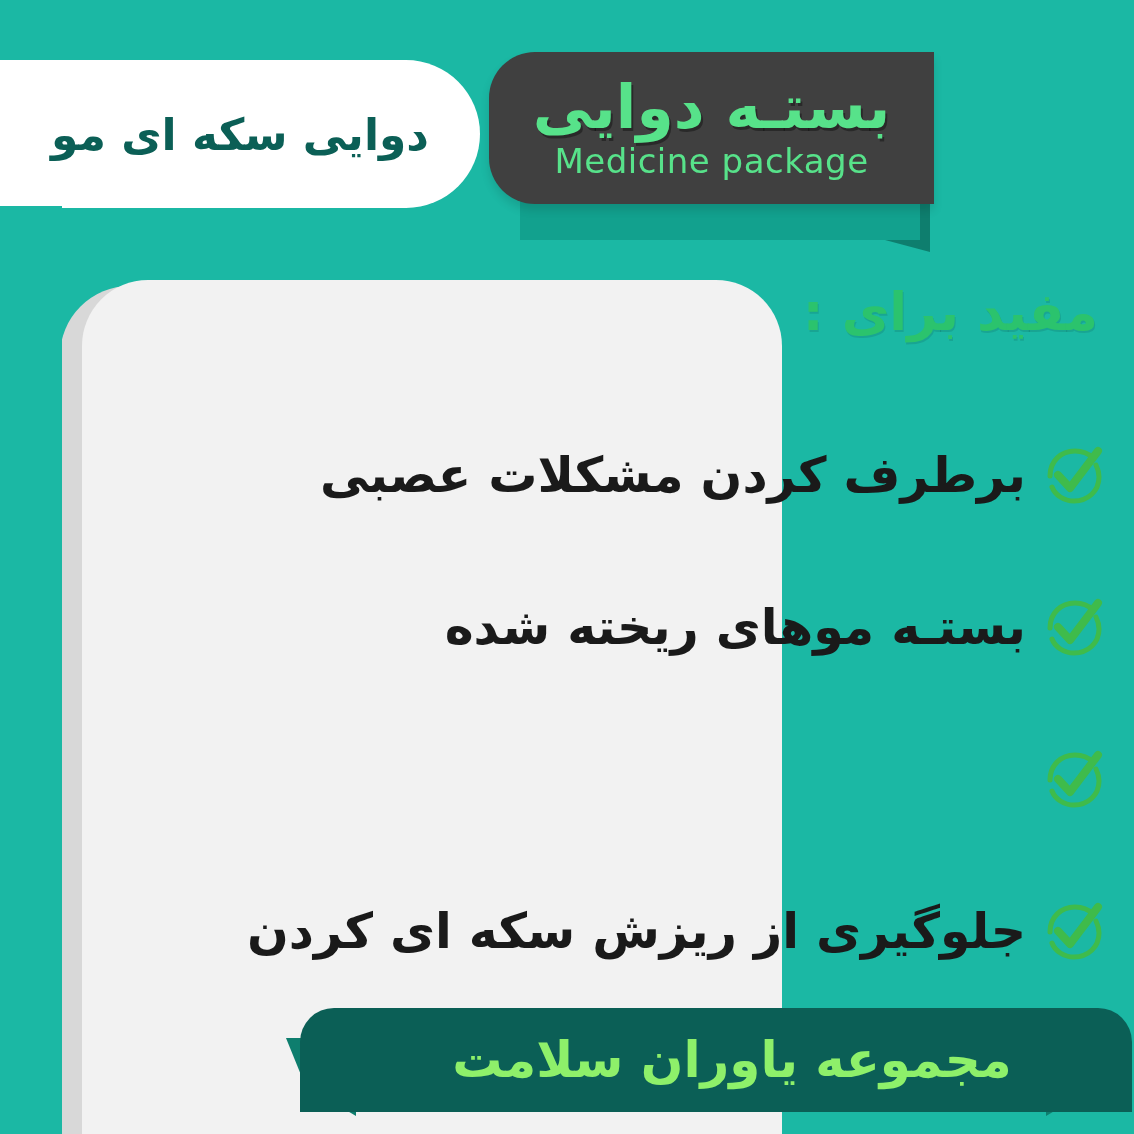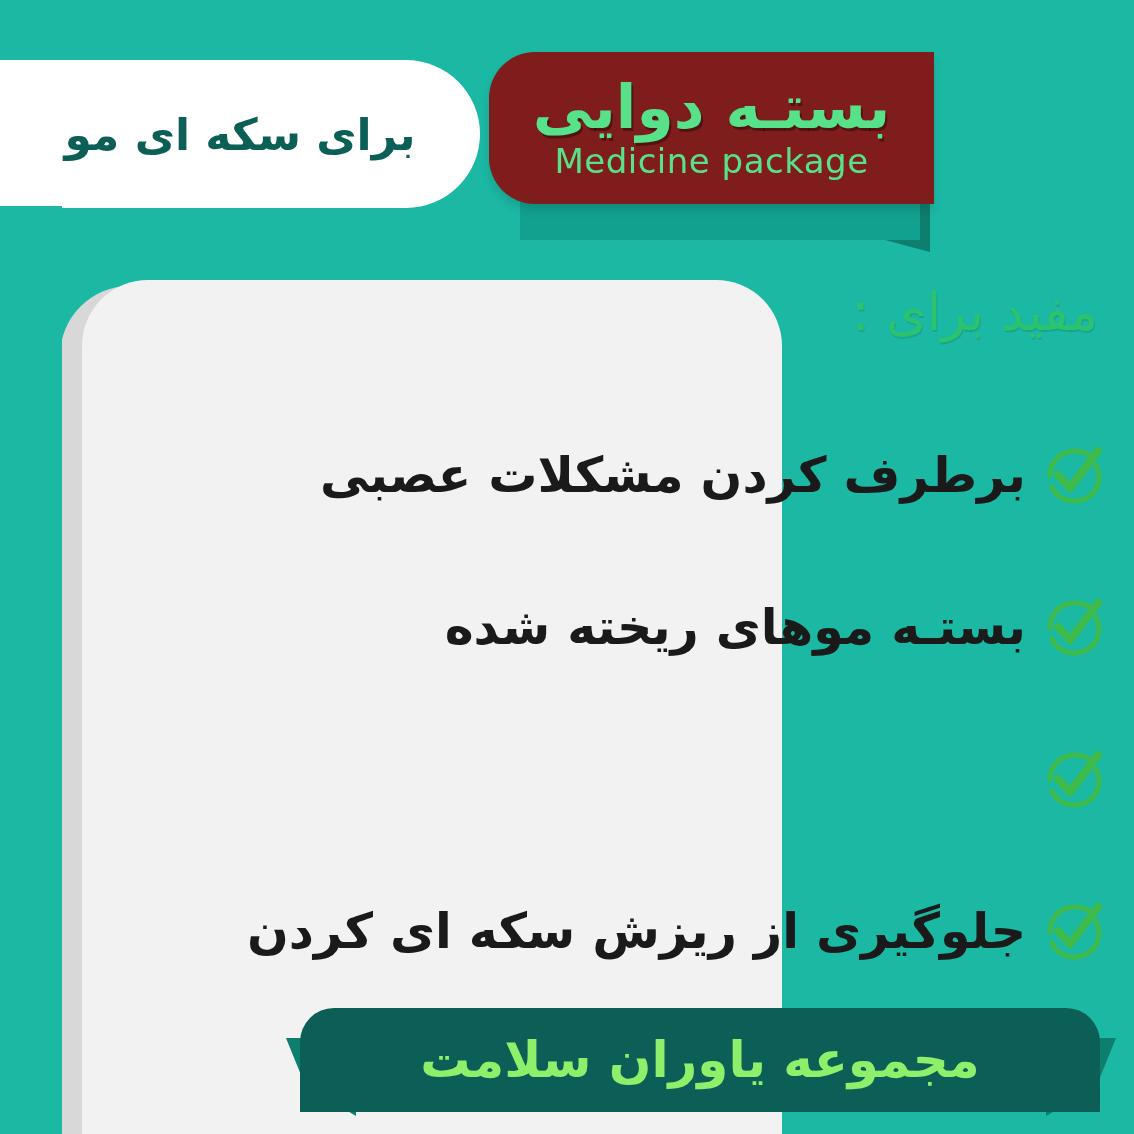--- a/index.html
+++ b/index.html
@@ -44,21 +44,21 @@
     z-index: 1;
   }
 
   
   .title-panel {
     position: absolute;
     left: 489px;
     top: 52px;
     width: 445px;
     height: 152px;
-    background: #7f1d1d;
+    background: #404040;
     border-top-left-radius: 46px;
     border-bottom-left-radius: 46px;
     z-index: 4;
     display: flex;
     flex-direction: column;
     align-items: center;
     justify-content: center;
     box-shadow: 0 6px 10px rgba(0,0,0,0.12);
   }
   .title-fa {
@@ -131,21 +131,21 @@
     inset: 0;
     z-index: 8;
   }
 
   .useful-heading {
     position: absolute;
     right: 36px;
     top: 282px;
     color: #2bc36d;
     font-size: 52px;
-    font-weight: normal;
+    font-weight: bold;
     direction: rtl;
     text-shadow: 1px 2px 0 rgba(0,0,0,0.10);
   }
 
   .benefit-list {
     position: absolute;
     right: 30px;
     top: 400px;
     width: 1074px;
     list-style: none;
@@ -203,20 +203,21 @@
     top: 1008px;
     width: 800px;
     height: 104px;
     background: #0b5f56;
     border-top-left-radius: 34px;
     border-top-right-radius: 34px;
     z-index: 7;
     display: flex;
     align-items: center;
     justify-content: center;
+    padding-left: 32px;
   }
   .footer-bar .brand {
     color: #8ef06a;
     font-size: 50px;
     font-weight: bold;
     direction: rtl;
     letter-spacing: 1px;
   }
 
   
@@ -238,21 +239,21 @@
   <div class="bg-teal"></div>
 
   <div class="ribbon-fold"></div>
   <div class="ribbon-shadow"></div>
 
   <div class="body-shadow"></div>
   <div class="body-panel"></div>
   <div class="left-strip"></div>
 
   <div class="subject-tab">
-    <span class="label">برای سکه ای مو</span>
+    <span class="label">دوایی سکه ای مو</span>
   </div>
 
   <div class="title-panel">
     <div class="title-fa">بستـه دوایی</div>
     <div class="title-en">Medicine package</div>
   </div>
 
   <div class="content">
 
     <div class="useful-heading">مفید برای :</div>

